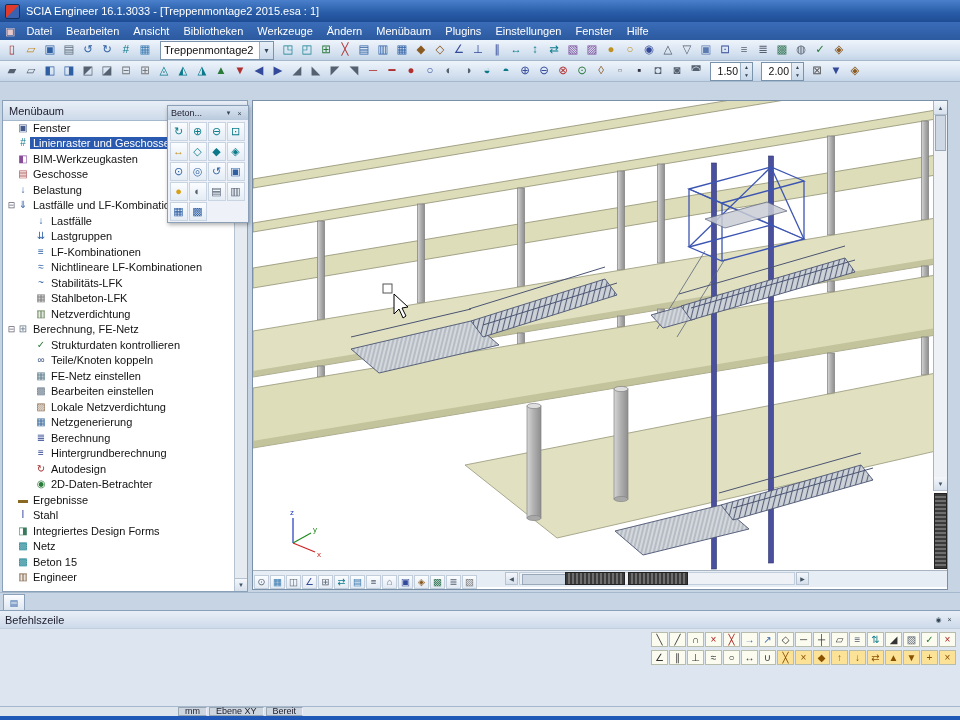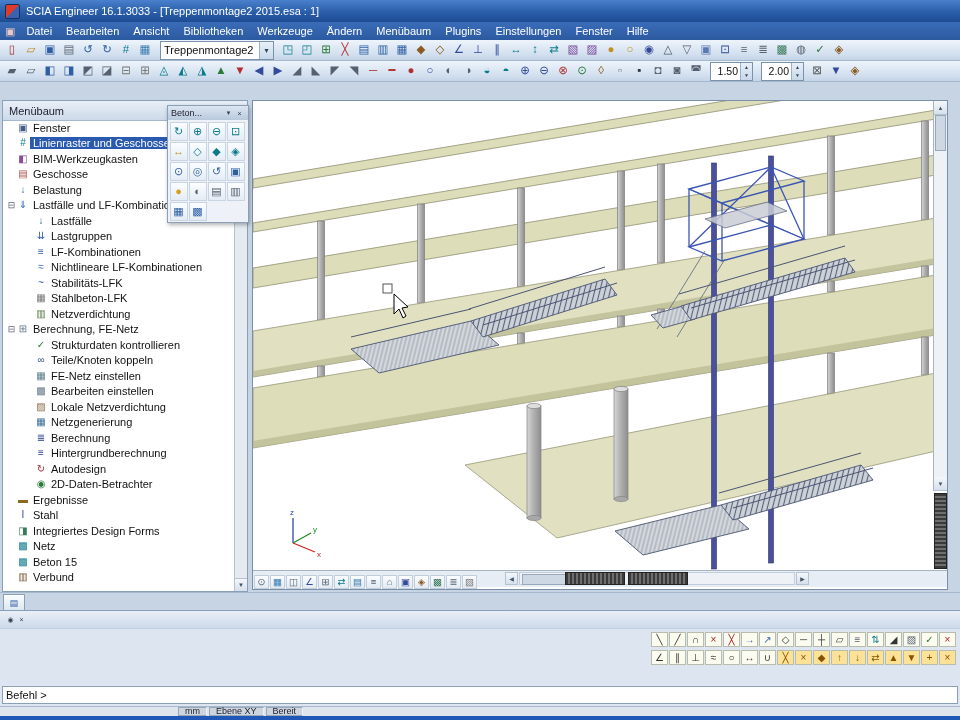--- a/index.html
+++ b/index.html
@@ -423,21 +423,21 @@
 
         <div class="tree-row lvl0">
           <span class="expander"></span>
           <span class="t-icon" style="color: rgb(10, 122, 138);">▩</span>
           <span class="t-label">Beton 15</span>
         </div>
 
         <div class="tree-row lvl0">
           <span class="expander"></span>
           <span class="t-icon" style="color: rgb(122, 90, 58);">▥</span>
-          <span class="t-label">Verbund</span>
+          <span class="t-label">Engineer</span>
         </div>
       </div>
     <div id="tree-scroll">
       <div class="sb-btn">▲</div>
       <div class="sb-btn bottom">▼</div>
     </div>
   </div>
 
   <div id="viewport">
     <svg id="model-canvas" width="683" height="470" viewBox="0 0 683 470">
@@ -610,20 +610,21 @@
       </div>
   </div>
 </div>
 
 <div id="dock-strip">
   <div id="dock-tab">▤</div>
 </div>
 
 <div id="cmd-panel">
   <div id="cmd-header">
+    <span class="t">Befehlszeile</span>
     <span class="mini-btn">◉</span>
     <span class="mini-btn">×</span>
   </div>
   <div id="cmd-row1" class="cmd-row">
 
   <span class="cmd-ic" style="color: rgb(51, 51, 51);">╲</span>
       <span class="cmd-ic" style="color: rgb(51, 51, 51);">╱</span>
       <span class="cmd-ic" style="color: rgb(51, 51, 51);">∩</span>
       <span class="cmd-ic" style="color: rgb(176, 32, 32);">×</span>
       <span class="cmd-ic" style="color: rgb(176, 32, 32);">╳</span>
@@ -653,21 +654,20 @@
       <span class="cmd-ic" style="color: rgb(138, 82, 0); background-color: rgb(251, 226, 150);">×</span>
       <span class="cmd-ic" style="color: rgb(138, 82, 0); background-color: rgb(251, 226, 150);">◆</span>
       <span class="cmd-ic" style="color: rgb(138, 82, 0); background-color: rgb(251, 226, 150);">↑</span>
       <span class="cmd-ic" style="color: rgb(138, 82, 0); background-color: rgb(251, 226, 150);">↓</span>
       <span class="cmd-ic" style="color: rgb(138, 82, 0); background-color: rgb(251, 226, 150);">⇄</span>
       <span class="cmd-ic" style="color: rgb(138, 82, 0); background-color: rgb(251, 226, 150);">▲</span>
       <span class="cmd-ic" style="color: rgb(138, 82, 0); background-color: rgb(251, 226, 150);">▼</span>
       <span class="cmd-ic" style="color: rgb(138, 82, 0); background-color: rgb(251, 226, 150);">+</span>
       <span class="cmd-ic" style="color: rgb(138, 82, 0); background-color: rgb(251, 226, 150);">×</span>
     </div>
-  <input id="cmd-input" value="Befehl &gt;" style="">
 </div>
 
 <div id="statusbar">
 
 <span class="st-cell">mm</span>
     <span class="st-cell">Ebene XY</span>
     <span class="st-cell">Bereit</span>
   </div>
 <div id="taskbar"></div>
 

